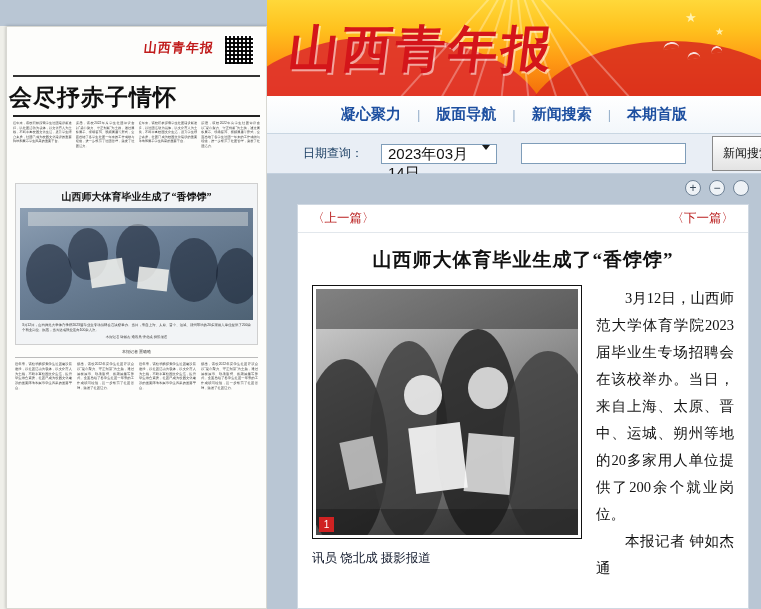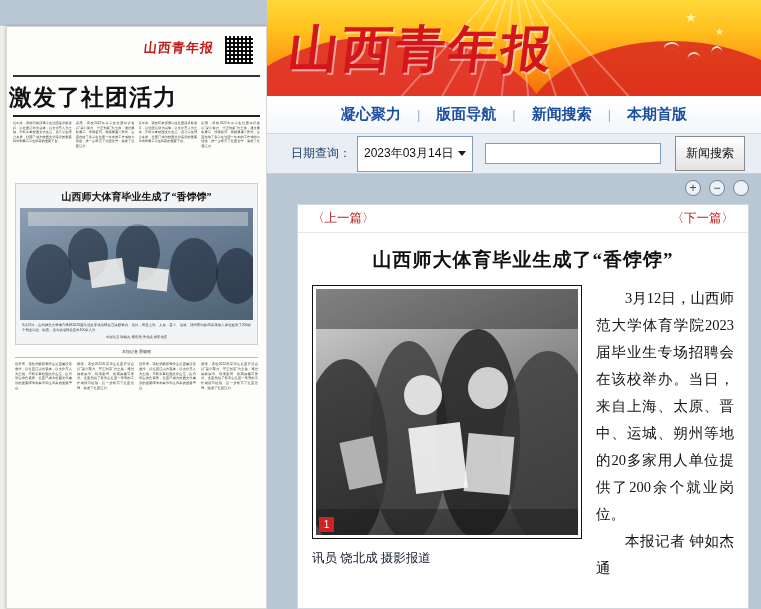--- a/index.html
+++ b/index.html
@@ -251,37 +251,36 @@
   }
 
   
   #searchbar {
     position: relative;
     height: 40px;
     background: #e9eef5;
     border-bottom: 1px solid #c3d0de;
     display: flex;
     align-items: center;
-    padding-left: 24px;
-    gap: 6px;
+    padding-left: 36px;
+    gap: 18px;
   }
   #searchbar .sb-label {
     font-size: 12px;
     color: #15395e;
     font-family: "Liberation Serif", serif;
     white-space: nowrap;
   }
   #date-select {
     display: flex;
-    align-items: center;
-    height: 36px;
+    height: 20px;
     min-width: 116px;
     background: #ffffff;
     border: 1px solid #7f9db9;
-    font-size: 12px;
+    font-size: 15px;
     color: #111;
     padding: 0 2px 0 6px;
     cursor: pointer;
     justify-content: space-between;
   }
   #date-select .caret {
     width: 0; height: 0;
     border-left: 4px solid transparent;
     border-right: 4px solid transparent;
     border-top: 5px solid #1a1a1a;
@@ -428,21 +427,21 @@
   <div id="left-pane">
     <div id="left-sliver"></div>
 
     <div id="left-paper">
 
       <div id="left-masthead">
         <div class="mh-title">山西青年报</div>
         <div class="qr"></div>
       </div>
 
-      <div id="left-headline">激发了社团活力</div>
+      <div id="left-headline">会尽抒赤子情怀</div>
       <div id="left-rule"></div>
 
       <div class="left-cols">
         <div class="tiny-col">近年来，该校积极探索学生社团建设新途径，以社团活动为载体，以文化育人为主线，不断丰富校园文化生活，提升学生综合素质，社团已成为校园文化建设的重要阵地和展示学生风采的重要平台。</div>
         <div class="tiny-col">据悉，该校2022年度学生社团评议会以“凝心聚力、守正创新”为主题，通过展板展示、现场答辩、视频展播等形式，全面总结了各学生社团一年来的工作成绩与经验，进一步规范了社团管理，激发了社团活力。</div>
         <div class="tiny-col">近年来，该校积极探索学生社团建设新途径，以社团活动为载体，以文化育人为主线，不断丰富校园文化生活，提升学生综合素质，社团已成为校园文化建设的重要阵地和展示学生风采的重要平台。</div>
         <div class="tiny-col">据悉，该校2022年度学生社团评议会以“凝心聚力、守正创新”为主题，通过展板展示、现场答辩、视频展播等形式，全面总结了各学生社团一年来的工作成绩与经验，进一步规范了社团管理，激发了社团活力。</div>
       </div>
 
       <div id="left-photo-block">

